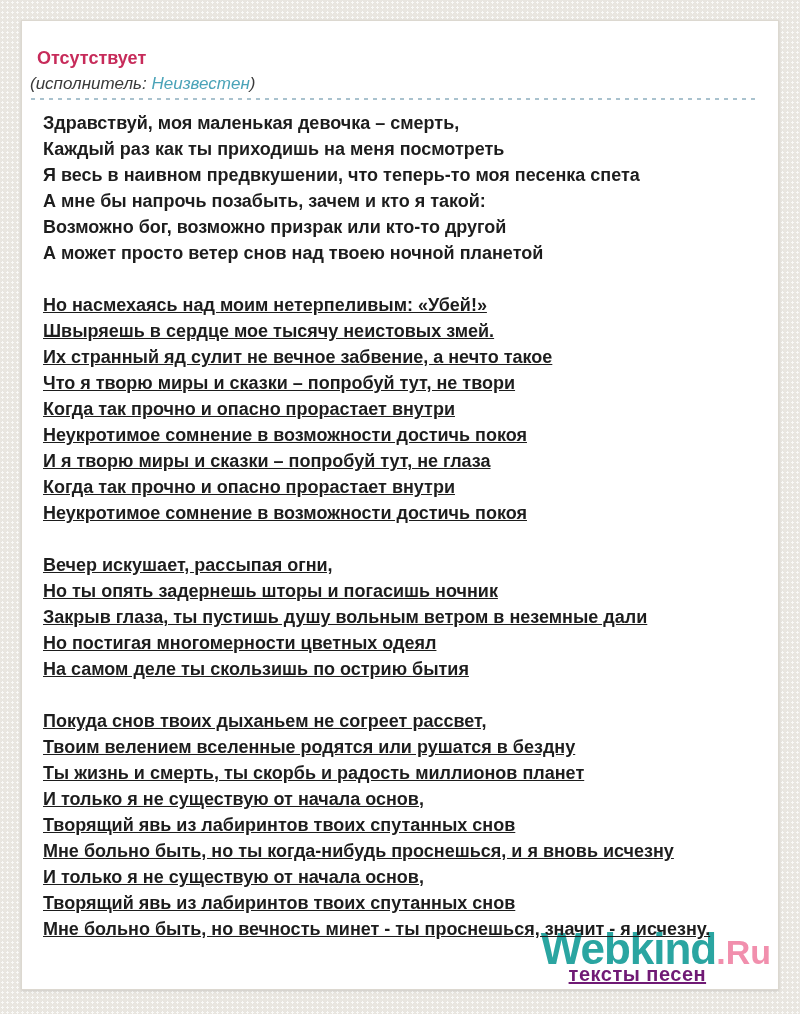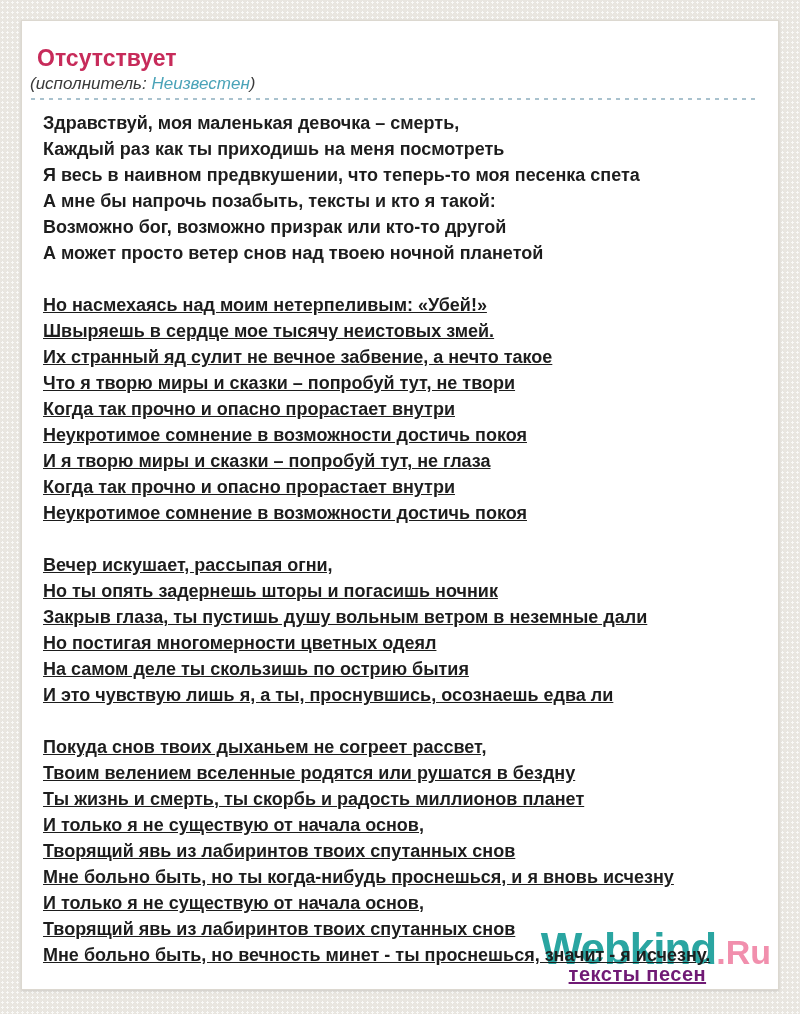--- a/index.html
+++ b/index.html
@@ -22,21 +22,21 @@
     top: 20px;
     width: 758px;
     height: 970px;
     box-sizing: border-box;
     background: #ffffff;
     border: 1px solid #dcd8d0;
     box-shadow: 0 1px 3px rgba(0,0,0,0.12);
   }
   .song-title {
     margin: 24px 0 0 15px;
-    font-size: 23px;
+    font-size: 18px;
     line-height: 27px;
     font-weight: bold;
     color: #c72b5a;
   }
   .artist-line {
     margin: 3px 0 0 8px;
     font-size: 17px;
     line-height: 17px;
     color: #3a3a3a;
     font-style: italic;
@@ -96,42 +96,41 @@
 
 <div class="card">
   <h1 class="song-title">Отсутствует</h1>
   <div class="artist-line"><span>(исполнитель: </span><a class="artist-link">Неизвестен</a><span>)</span></div>
   <div class="separator"></div>
   <div class="lyrics">
       <div class="stanza">
         <div class="lyric-line">Здравствуй, моя маленькая девочка – смерть,</div>
         <div class="lyric-line">Каждый раз как ты приходишь на меня посмотреть</div>
         <div class="lyric-line">Я весь в наивном предвкушении, что теперь-то моя песенка спета</div>
-        <div class="lyric-line">А мне бы напрочь позабыть, тексты и кто я такой:</div>
+        <div class="lyric-line">А мне бы напрочь позабыть, зачем и кто я такой:</div>
         <div class="lyric-line">Возможно бог, возможно призрак или кто-то другой</div>
         <div class="lyric-line">А может просто ветер снов над твоею ночной планетой</div>
       </div>
       <div class="stanza">
         <div class="lyric-line">Но насмехаясь над моим нетерпеливым: «Убей!»</div>
         <div class="lyric-line">Швыряешь в сердце мое тысячу неистовых змей.</div>
         <div class="lyric-line">Их странный яд сулит не вечное забвение, а нечто такое</div>
         <div class="lyric-line">Что я творю миры и сказки – попробуй тут, не твори</div>
         <div class="lyric-line">Когда так прочно и опасно прорастает внутри</div>
         <div class="lyric-line">Неукротимое сомнение в возможности достичь покоя</div>
         <div class="lyric-line">И я творю миры и сказки – попробуй тут, не глаза</div>
         <div class="lyric-line">Когда так прочно и опасно прорастает внутри</div>
         <div class="lyric-line">Неукротимое сомнение в возможности достичь покоя</div>
       </div>
       <div class="stanza">
         <div class="lyric-line">Вечер искушает, рассыпая огни,</div>
         <div class="lyric-line">Но ты опять задернешь шторы и погасишь ночник</div>
         <div class="lyric-line">Закрыв глаза, ты пустишь душу вольным ветром в неземные дали</div>
         <div class="lyric-line">Но постигая многомерности цветных одеял</div>
         <div class="lyric-line">На самом деле ты скользишь по острию бытия</div>
-        <div class="lyric-line">И это чувствую лишь я, а ты, проснувшись, осознаешь едва ли</div>
       </div>
       <div class="stanza">
         <div class="lyric-line">Покуда снов твоих дыханьем не согреет рассвет,</div>
         <div class="lyric-line">Твоим велением вселенные родятся или рушатся в бездну</div>
         <div class="lyric-line">Ты жизнь и смерть, ты скорбь и радость миллионов планет</div>
         <div class="lyric-line">И только я не существую от начала основ,</div>
         <div class="lyric-line">Творящий явь из лабиринтов твоих спутанных снов</div>
         <div class="lyric-line">Мне больно быть, но ты когда-нибудь проснешься, и я вновь исчезну</div>
         <div class="lyric-line">И только я не существую от начала основ,</div>
         <div class="lyric-line">Творящий явь из лабиринтов твоих спутанных снов</div>

